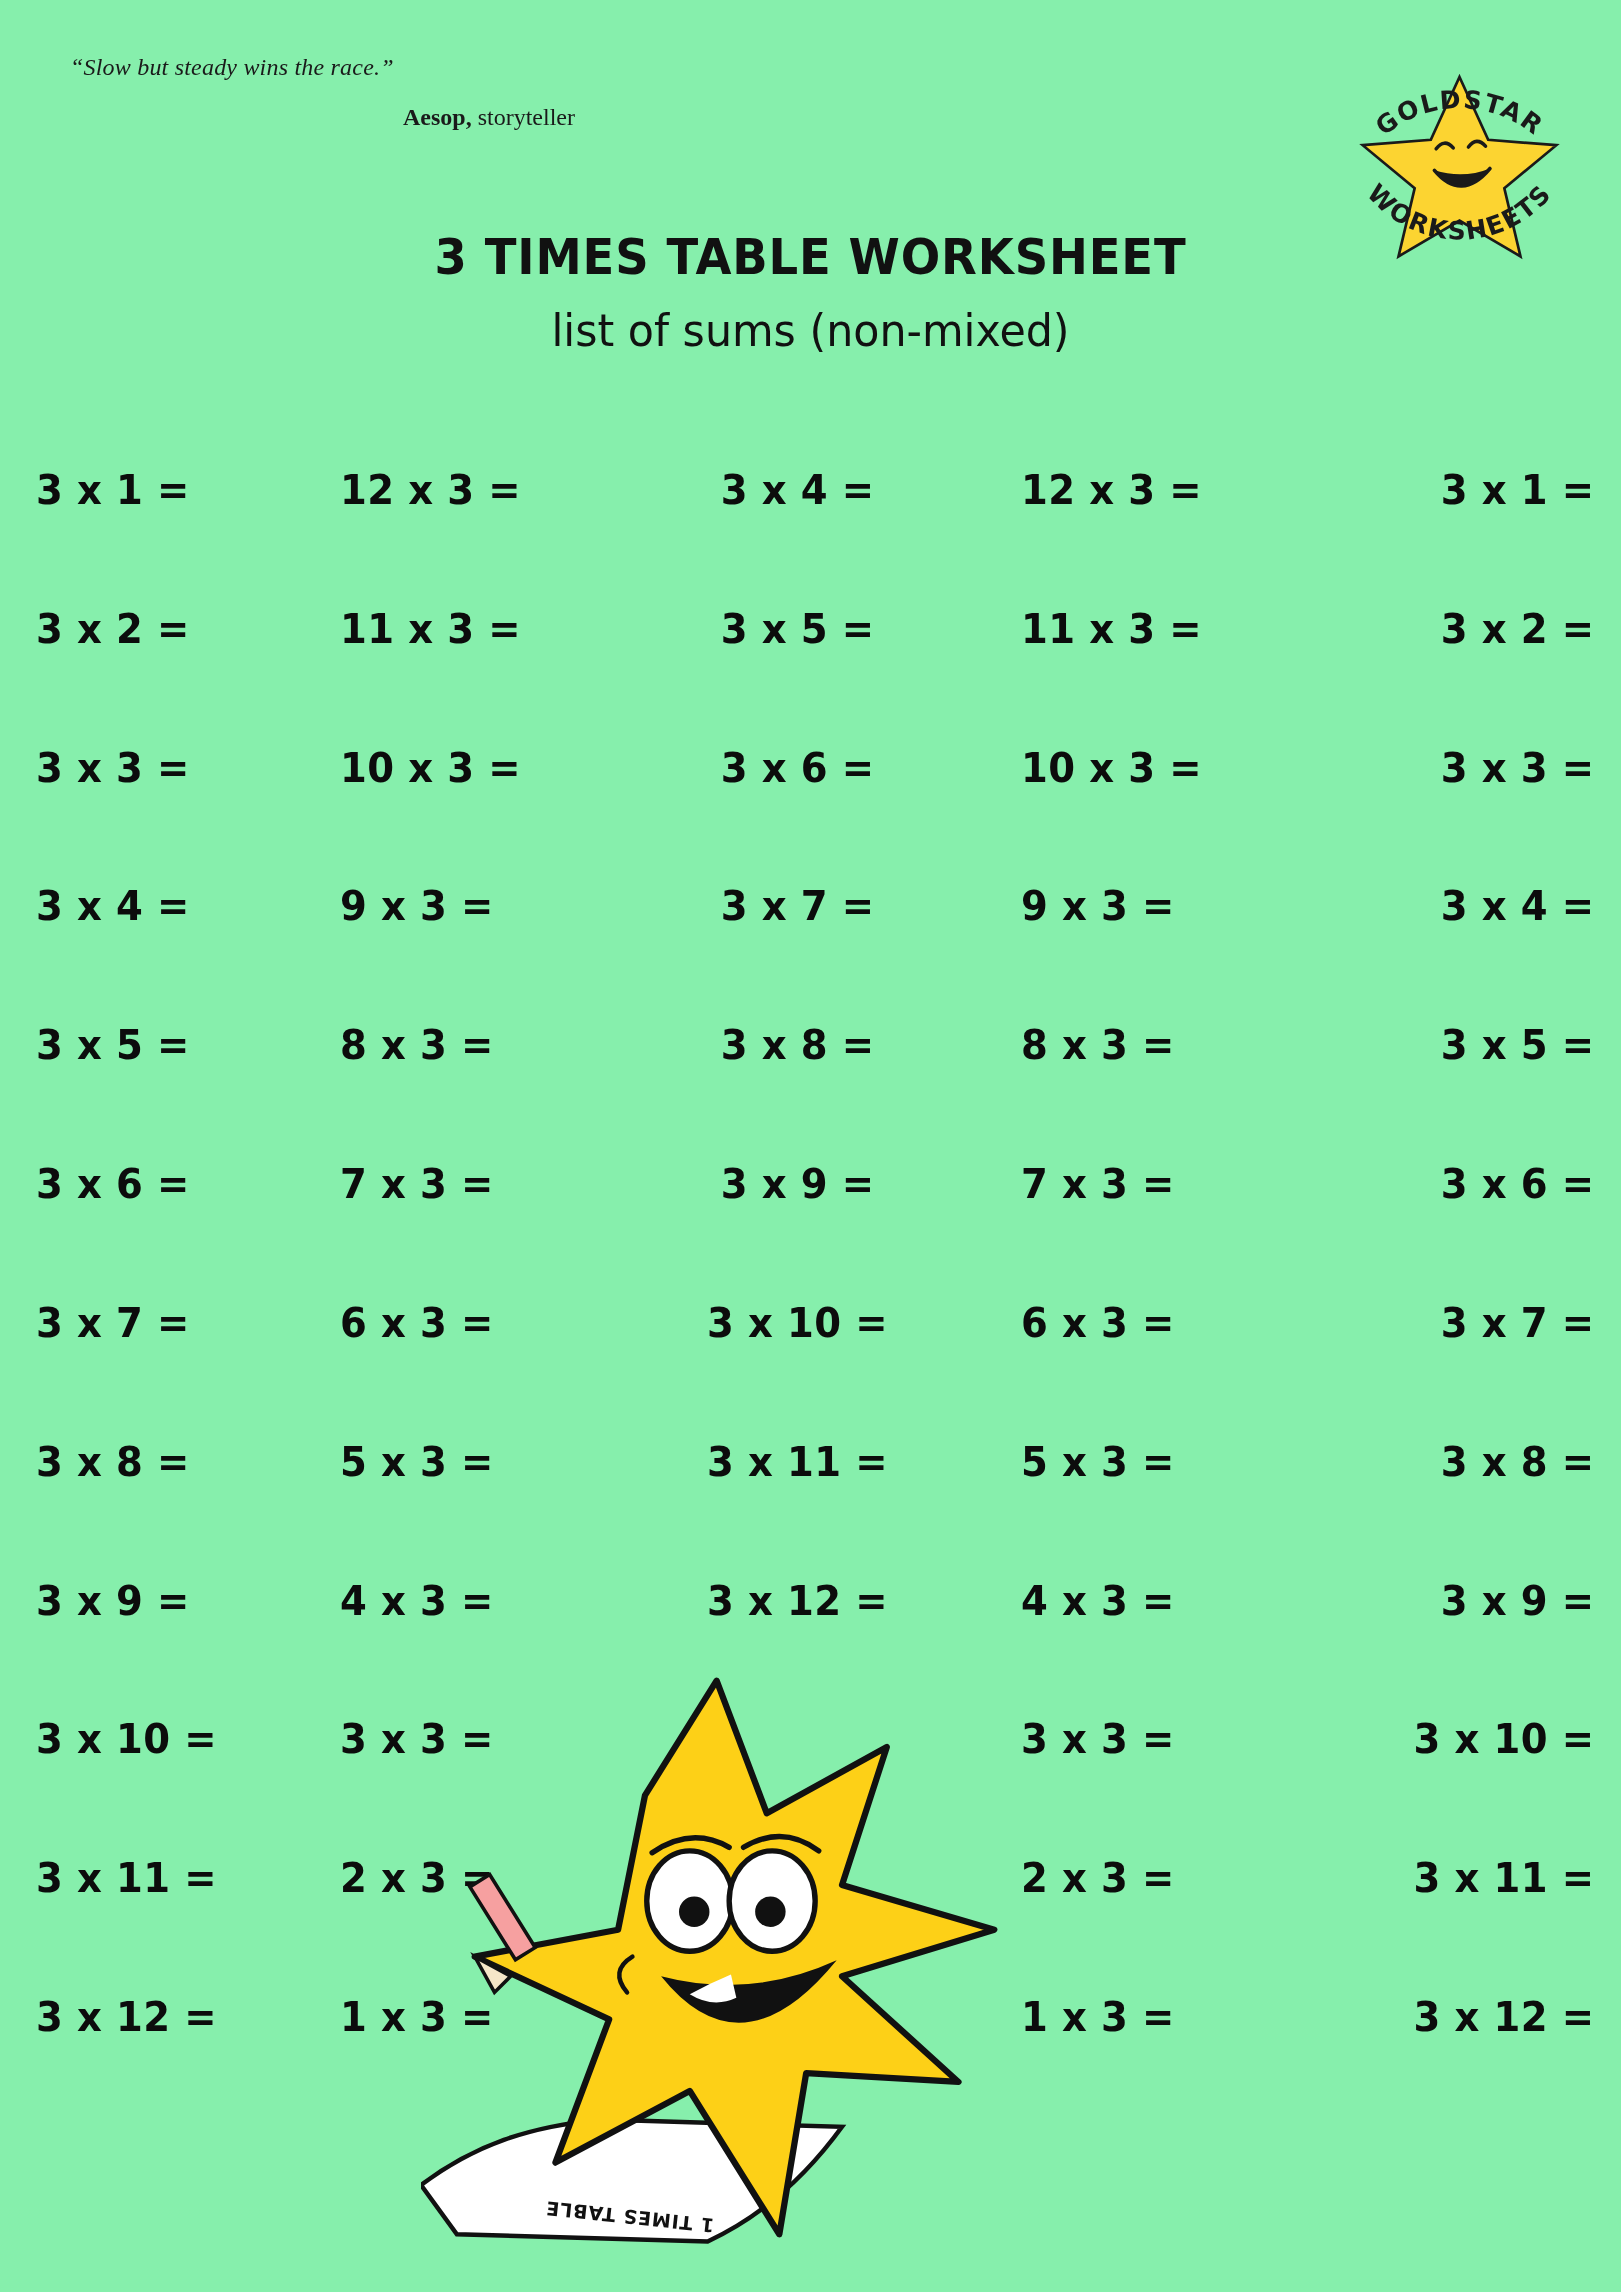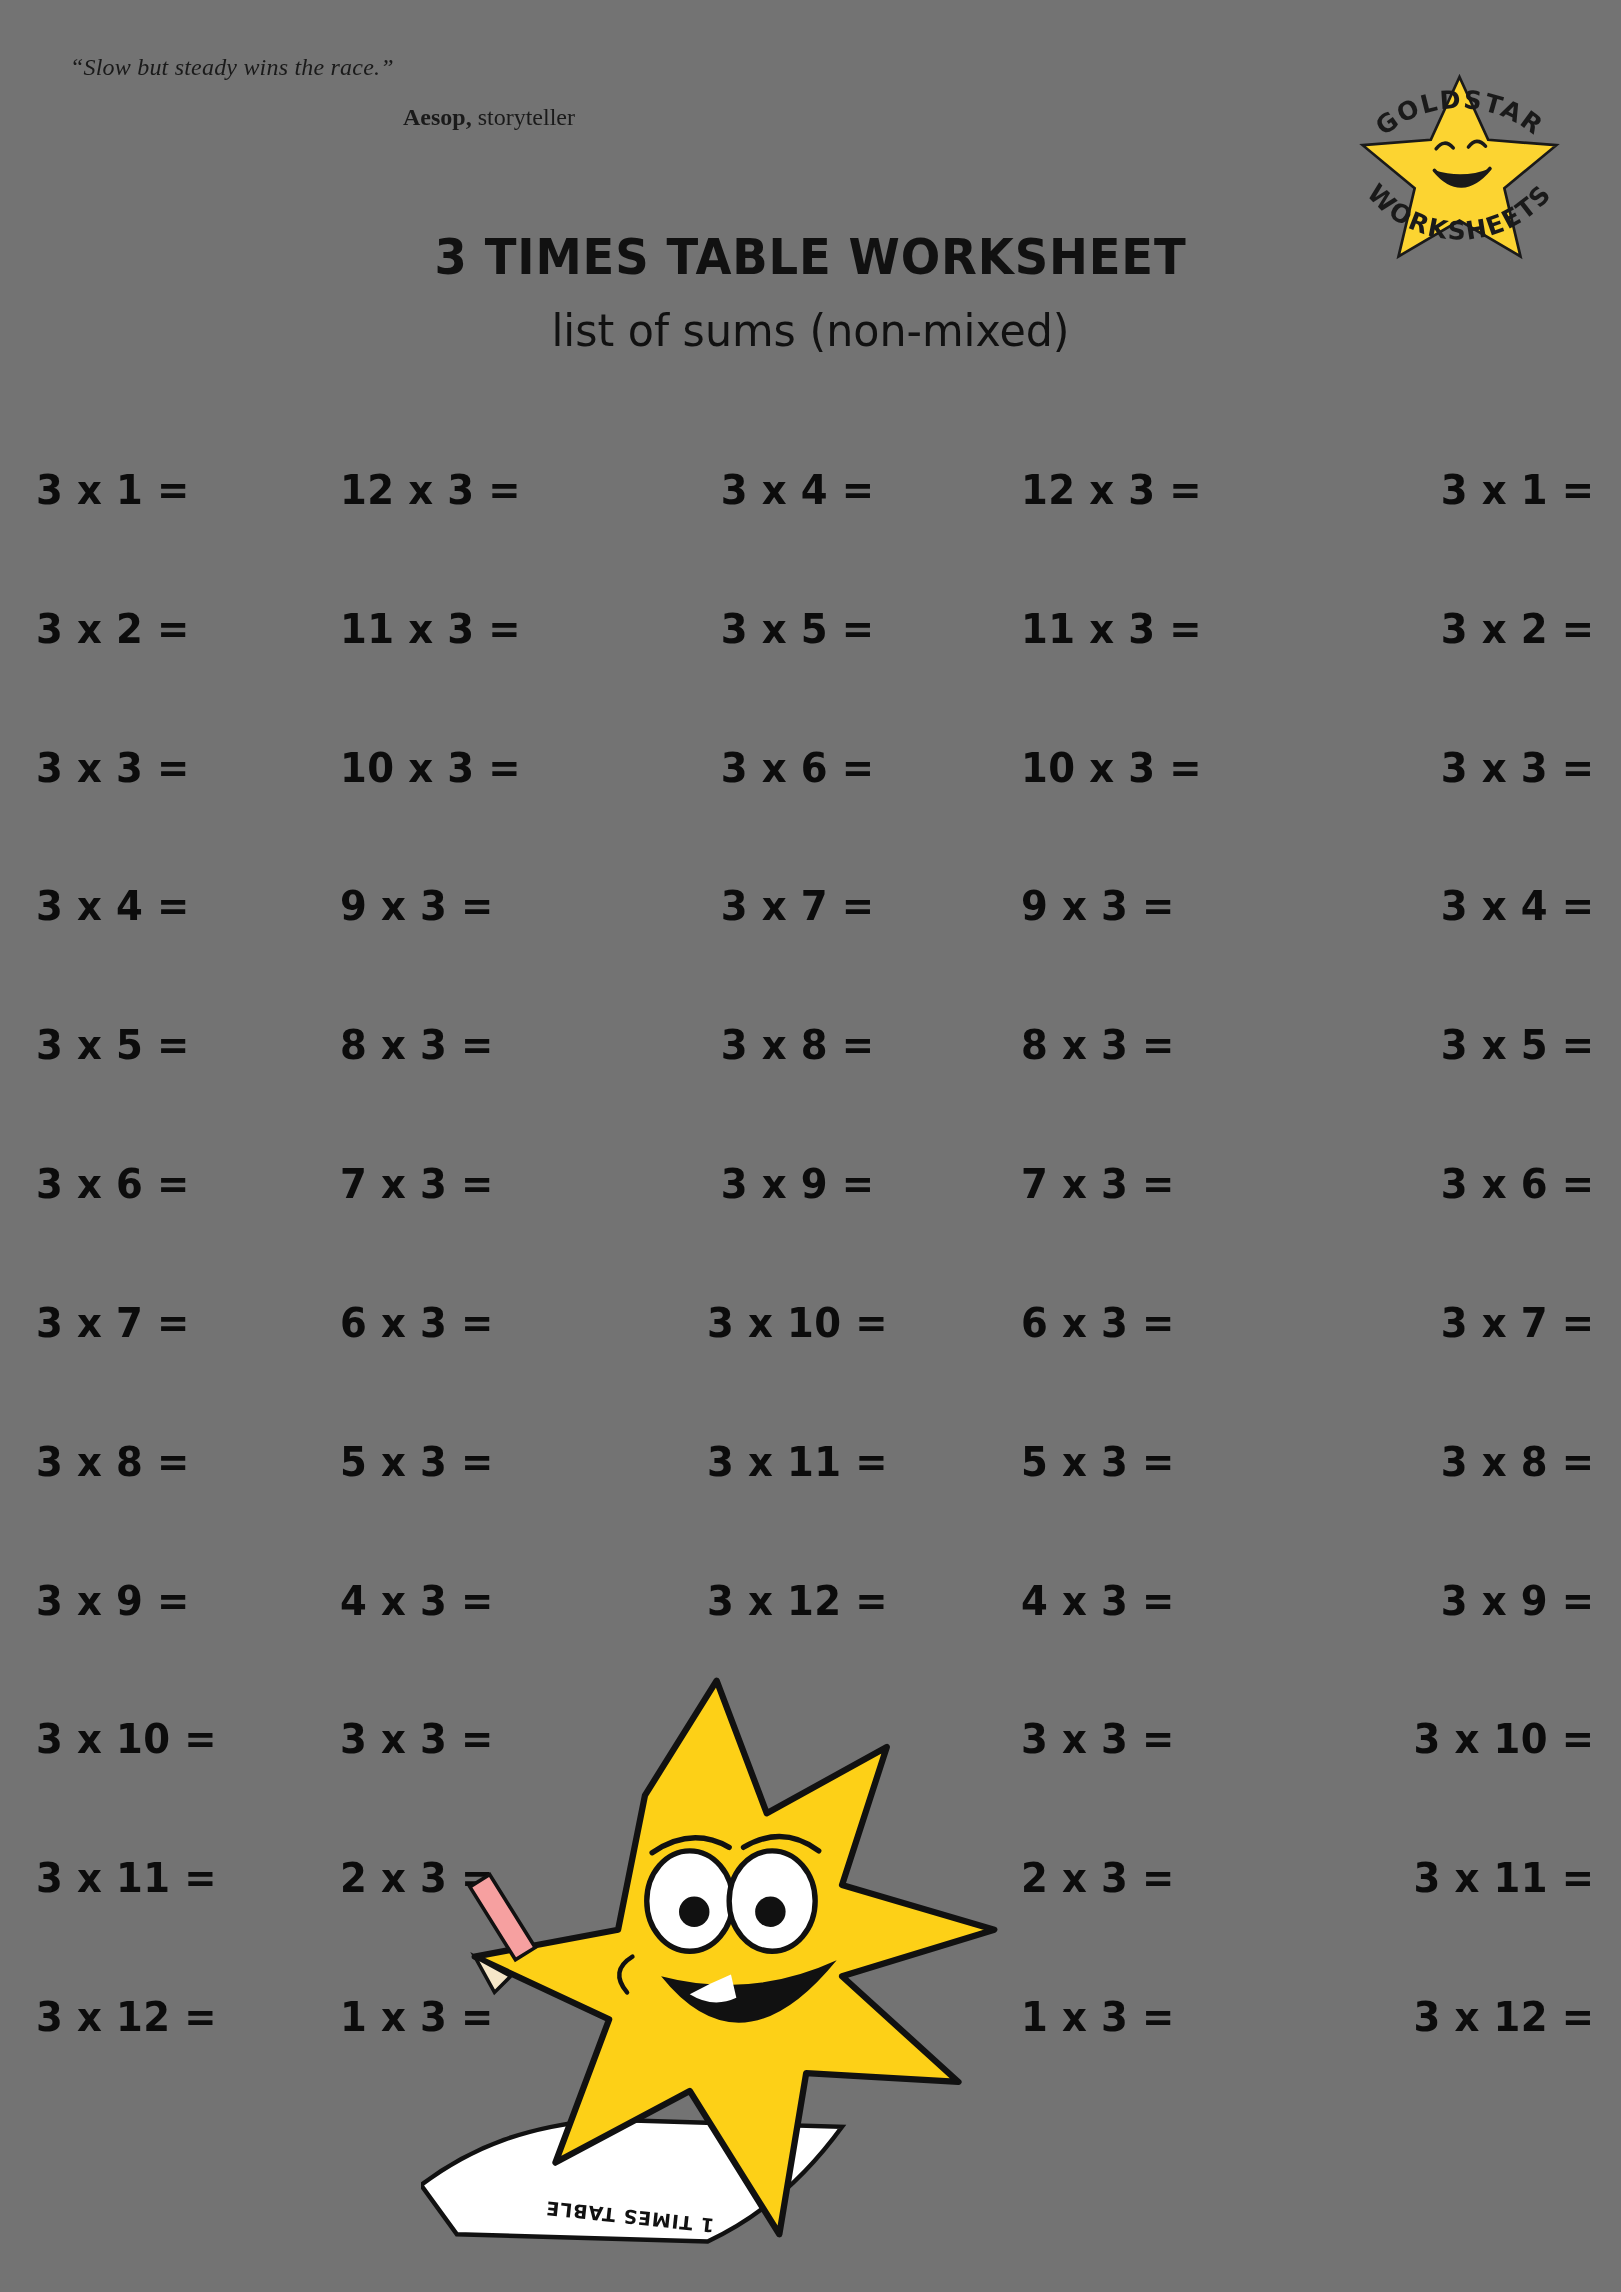--- a/index.html
+++ b/index.html
@@ -7,21 +7,21 @@
     padding: 0;
     background: #ffffff;
   }
   body {
     font-family: "Liberation Sans", sans-serif;
   }
   #page {
     position: relative;
     width: 1621px;
     height: 2293px;
-    background: #737373;
+    background: #86efac;
     overflow: hidden;
   }
 
   
   #quote-block {
     position: absolute;
     left: 70px;
     top: 54px;
     width: 627px;
   }

